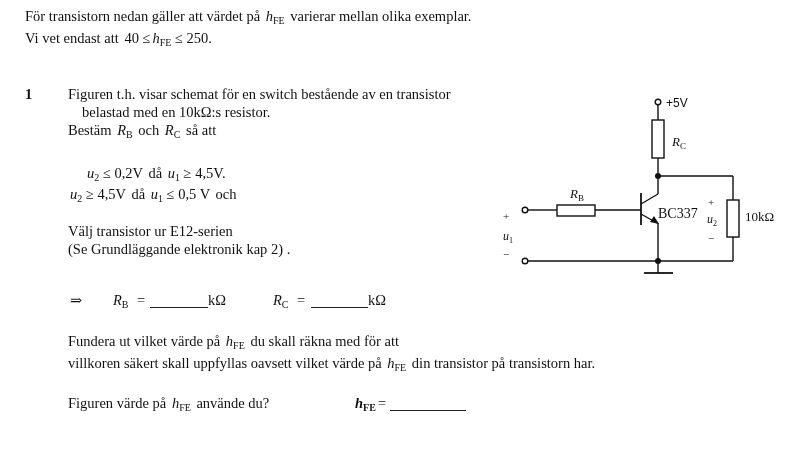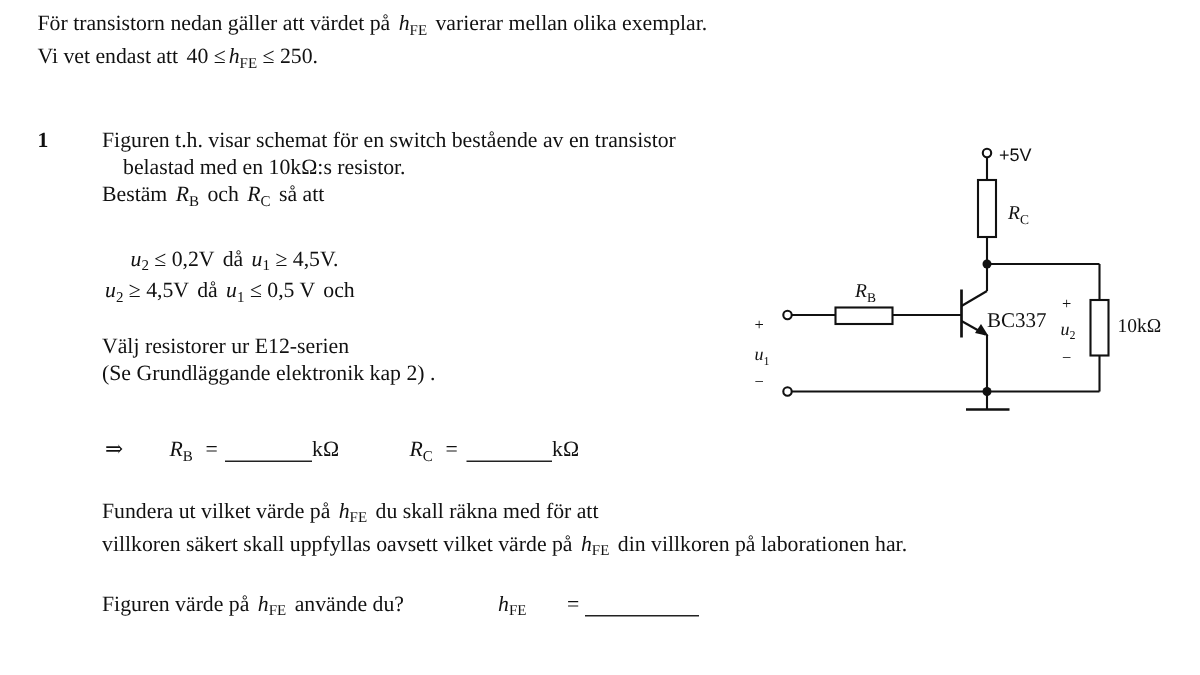--- a/index.html
+++ b/index.html
@@ -49,49 +49,49 @@
   <span class="math">och</span>
 </div>
 <div class="abs" style="left:70px; top:166px;margin-left:17px;">
   <span class="it"><span>u</span><sub>2</sub></span>
   <span>≤ 0,2V</span>
   <span class="math">då</span>
   <span class="it"><span>u</span><sub>1</sub></span>
   <span>≥ 4,5V</span><span>.</span>
 </div>
 
-<div class="abs" style="left:68px; top:224px;">Välj resistorer ur E12-serien</div>
+<div class="abs" style="left:68px; top:224px;">Välj transistor ur E12-serien</div>
 <div class="abs" style="left:68px; top:242px;">(Se Grundläggande elektronik kap 2) .</div>
 
 <div class="abs" style="left:70px; top:293px;">⇒</div>
 <div class="abs it" style="left:113px; top:293px;"><span>R</span><sub>B</sub></div>
 <div class="abs" style="left:137px; top:293px;">=</div>
 <div class="abs" style="left:150px; top:293px; width:58px; height:14px; border-bottom:1px solid #222;"></div>
 <div class="abs" style="left:208px; top:293px;">kΩ</div>
 <div class="abs it" style="left:273px; top:293px;"><span>R</span><sub>C</sub></div>
 <div class="abs" style="left:297px; top:293px;">=</div>
 <div class="abs" style="left:311px; top:293px; width:57px; height:14px; border-bottom:1px solid #222;"></div>
 <div class="abs" style="left:368px; top:293px;">kΩ</div>
 
 <div class="abs" style="left:68px; top:334px;">
   <span>Fundera ut vilket värde på</span>
   <span class="it math"><span>h</span><sub>FE</sub></span>
   <span>du skall räkna med för att</span>
 </div>
 <div class="abs" style="left:68px; top:356px;">
   <span>villkoren säkert skall uppfyllas oavsett vilket värde på</span>
   <span class="it math"><span>h</span><sub>FE</sub></span>
-  <span>din villkoren på laborationen har.</span>
+  <span>din transistor på transistorn har.</span>
 </div>
 <div class="abs" style="left:68px; top:396px;">
   <span>Figuren värde på</span>
   <span class="it math"><span>h</span><sub>FE</sub></span>
   <span>använde du?</span>
 </div>
-<div class="abs it" style="left:332px; top:396px;"><span>h</span><sub>FE</sub></div>
+<div class="abs it" style="left:355px; top:396px;font-weight:bold;"><span>h</span><sub>FE</sub></div>
 <div class="abs" style="left:378px; top:396px;">=</div>
 <div class="abs" style="left:390px; top:396px; width:76px; height:14px; border-bottom:1px solid #222;"></div>
 
 <svg width="800" height="450" viewBox="0 0 800 450">
   <g stroke="#111" stroke-width="1.4" fill="none">
 
     <circle cx="658" cy="102" r="2.8" fill="#fff"></circle>
     <line x1="658" y1="105" x2="658" y2="120"></line>
 
     <rect x="652" y="120" width="12" height="38" fill="#fff"></rect>

